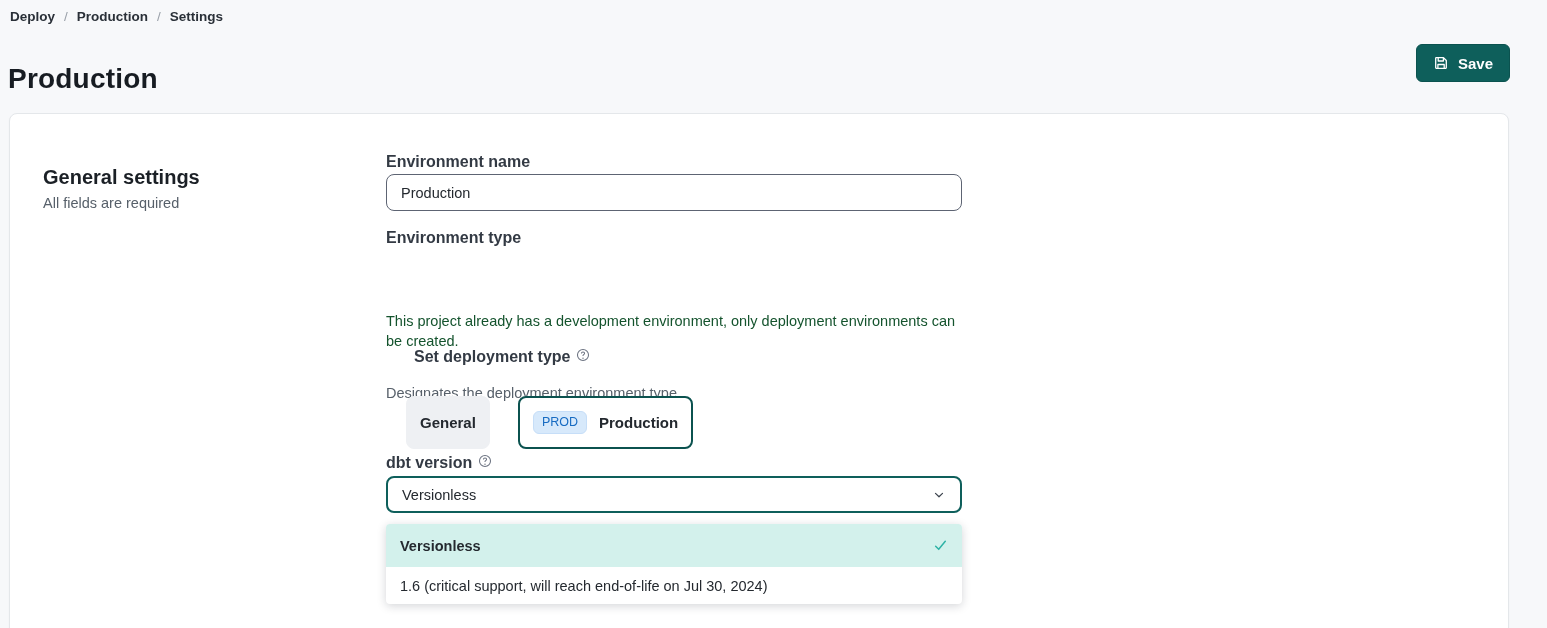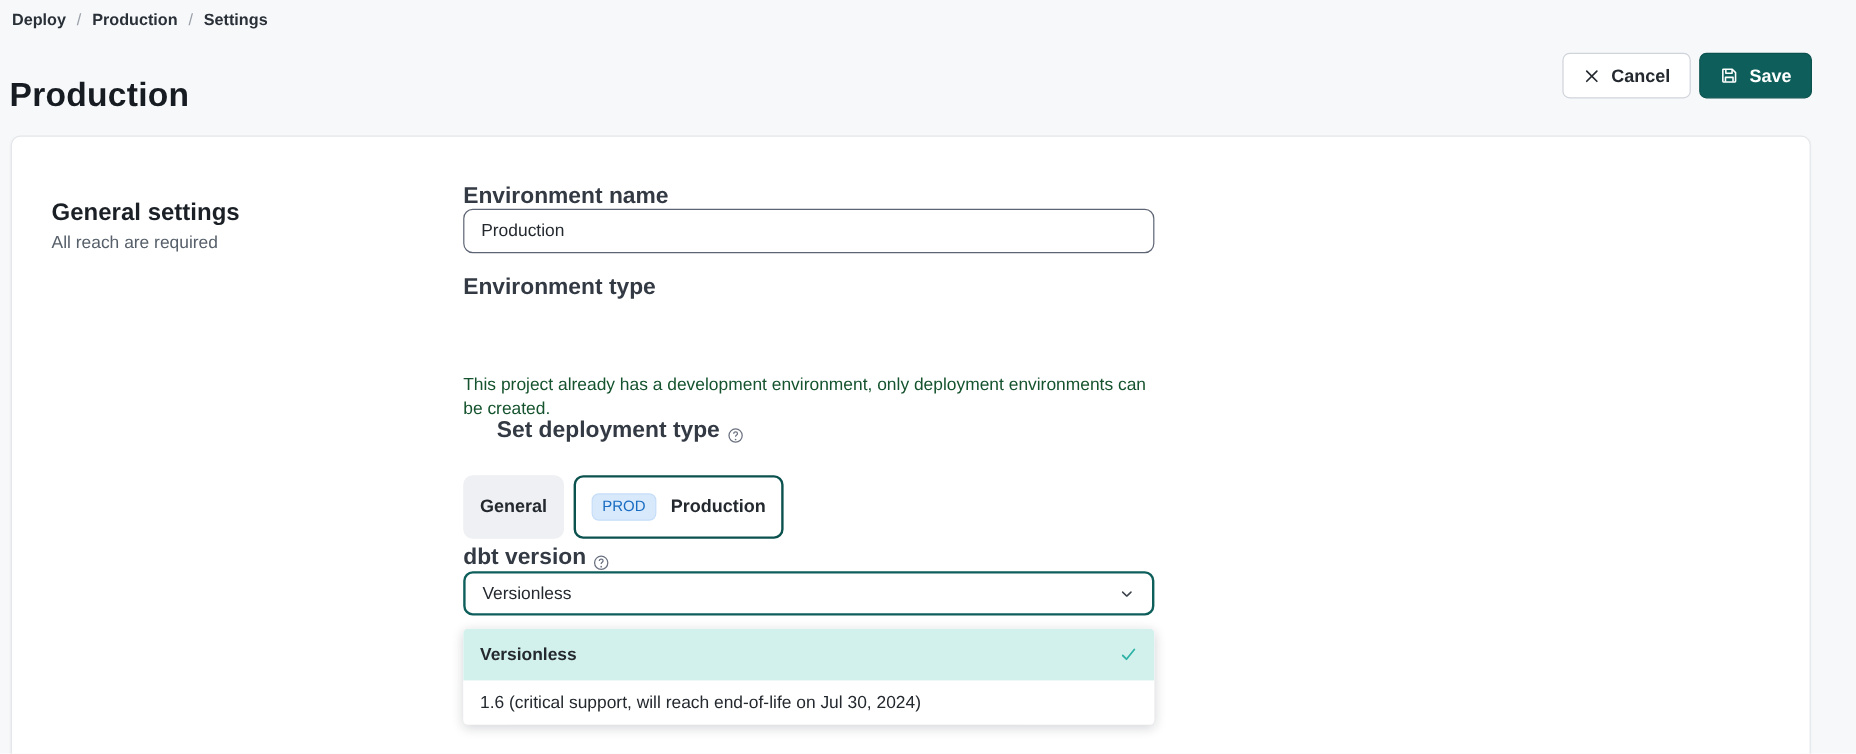--- a/index.html
+++ b/index.html
@@ -31,35 +31,35 @@
     font-family:inherit;}
   .btn-cancel{background:#ffffff;border:1px solid #cfd3da;color:#24292f;}
   .btn-save{background:var(--accent);border:1px solid var(--accent-dark);color:#ffffff;}
   .btn svg{flex:0 0 auto;}
   
   .card{position:absolute;left:9px;top:113px;width:1500px;height:600px;background:#ffffff;
     border:1px solid #e4e7ea;border-radius:8px;box-shadow:0 1px 2px rgba(16,24,40,.04);}
   .panel-heading{position:absolute;left:33px;top:35px;font-size:20px;font-weight:700;color:#1b2026;}
   .panel-sub{position:absolute;left:33px;top:66px;font-size:14.5px;color:#57606a;}
   
-  .field-label{position:absolute;left:376px;display:flex;align-items:flex-end;gap:6px;
-    font-size:19px;font-weight:700;color:#333a44;}
+  .field-label{position:absolute;left:376px;display:flex;align-items:flex-start;gap:6px;
+    font-size:16px;font-weight:700;color:#333a44;}
   .text-input,.select{position:absolute;left:376px;width:576px;height:37px;border-radius:8px;
     font-size:14.5px;font-family:inherit;}
   .text-input{border:1px solid #5d6473;background:#fff;color:#24292f;padding:0 14px;outline:none;}
   .select{display:flex;align-items:center;justify-content:space-between;padding:0 14px;cursor:pointer;}
   .select-disabled{background:#f6f7f8;border:1px solid #d5d9de;color:#9aa1ac;cursor:default;}
   .select-focused{background:#fff;border:2px solid var(--accent);color:#24292f;}
   .helper-text{position:absolute;left:376px;width:580px;font-size:14.5px;line-height:20px;color:#14532d;}
   .desc-text{position:absolute;left:376px;font-size:14.5px;color:#57606a;}
   
   .seg-row{position:absolute;left:376px;top:282px;display:flex;gap:8px;}
   .seg-btn{height:53px;border-radius:8px;display:inline-flex;align-items:center;gap:12px;
     font-size:15px;font-weight:700;color:#24292f;padding:0 13px;background:#eef0f3;
-    border:1px solid #eef0f3;cursor:pointer;font-family:inherit;}
+    border:1px solid #eef0f3;cursor:pointer;font-family:inherit;margin-left:20px;}
   .seg-btn.selected{background:#ffffff;border:2px solid var(--accent-dark);padding:0 13px;}
   .badge{font-size:12.5px;font-weight:400;padding:3px 8px;border-radius:6px;line-height:1.2;}
   .badge-stg{border:1px solid #c9ced6;color:#3f4854;background:#fafbfc;}
   .badge-prod{background:var(--badge-blue-bg);color:var(--badge-blue-text);border:1px solid #c6def8;}
   
   .dropdown{position:absolute;left:376px;top:410px;width:576px;background:#ffffff;border-radius:4px;
     box-shadow:0 2px 10px rgba(16,24,40,.18);z-index:5;overflow:hidden;}
   .option{display:flex;align-items:center;justify-content:space-between;padding:0 14px;
     height:37px;font-size:14.5px;color:#24292f;cursor:pointer;}
   .option.selected{height:43px;background:var(--selected-option-bg);font-weight:700;}
@@ -71,43 +71,35 @@
   <span class="crumb">Deploy</span>
   <span class="sep">/</span>
   <span class="crumb">Production</span>
   <span class="sep">/</span>
   <span class="crumb">Settings</span>
 </nav>
 
 <h1 class="page-title">Production</h1>
 
 <div class="actions">
-  <button class="btn btn-cancel">
-    <span style="display:inline-flex;">
-      <svg viewBox="0 0 16 16" width="15" height="15">
-          <path d="M3.5 3.5l9 9M12.5 3.5l-9 9" stroke="currentColor" stroke-width="1.5" stroke-linecap="round"></path>
-        </svg>
-    </span>
-    <span>Cancel</span>
-  </button>
   <button class="btn btn-save">
     <span style="display:inline-flex;">
       <svg viewBox="0 0 16 16" width="16" height="16" fill="none" stroke="currentColor" stroke-width="1.3" stroke-linejoin="round">
         <path d="M2.7 3.2c0-.3.2-.5.5-.5h7.3l2.8 2.8v7.3c0 .3-.2.5-.5.5H3.2c-.3 0-.5-.2-.5-.5V3.2z"></path>
         <path d="M5.2 2.8v3.2h5.2V2.9"></path>
         <path d="M4.9 13.1V9.5h6.3v3.6"></path>
       </svg>
     </span>
     <span>Save</span>
   </button>
 </div>
 
 <section class="card">
   <h2 class="panel-heading">General settings</h2>
-  <p class="panel-sub">All reach are required</p>
+  <p class="panel-sub">All fields are required</p>
 
   <label class="field-label" style="top:39px;">
     <span>Environment name</span>
   </label>
   <input class="text-input" style="top: 60px;" type="text" value="Production">
 
   <label class="field-label" style="top:115px;">
     <span>Environment type</span>
   </label>
   <p class="helper-text" style="top:182px;">This project already has a development environment, only deployment environments can be created.</p>
@@ -115,20 +107,21 @@
   <label class="field-label" style="top:234px;margin-left:28px;">
     <span>Set deployment type</span>
     <span style="display:inline-flex;">
       <svg viewBox="0 0 16 16" width="14" height="14">
           <circle cx="8" cy="8" r="6.3" fill="none" stroke="#6b7280" stroke-width="1.2"></circle>
           <path d="M6.2 6.3c0-1 .8-1.8 1.8-1.8s1.8.7 1.8 1.6c0 .8-.5 1.2-1 1.5-.5.4-.8.6-.8 1.2v.3" fill="none" stroke="#6b7280" stroke-width="1.2"></path>
           <circle cx="8" cy="11.7" r=".8" fill="#6b7280"></circle>
         </svg>
     </span>
   </label>
+  <p class="desc-text" style="top:256px;">Designates the deployment environment type.</p>
 
   <div class="seg-row">
     <button class="seg-btn">
       <span>General</span>
     </button>
     <button class="seg-btn selected">
       <span class="badge badge-prod">PROD</span>
       <span>Production</span>
     </button>
   </div>

